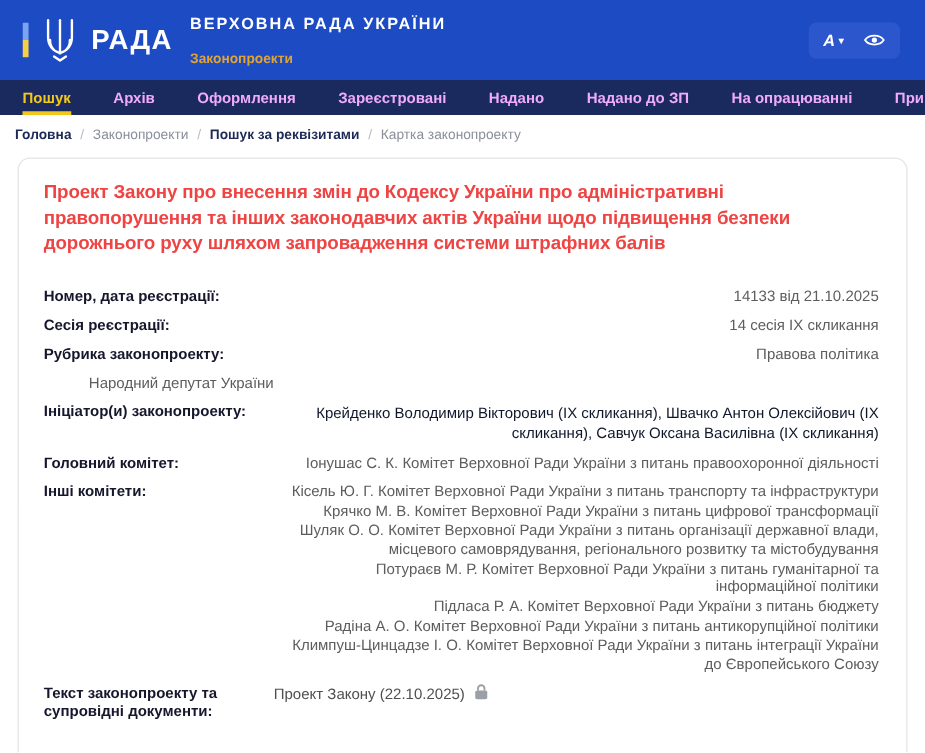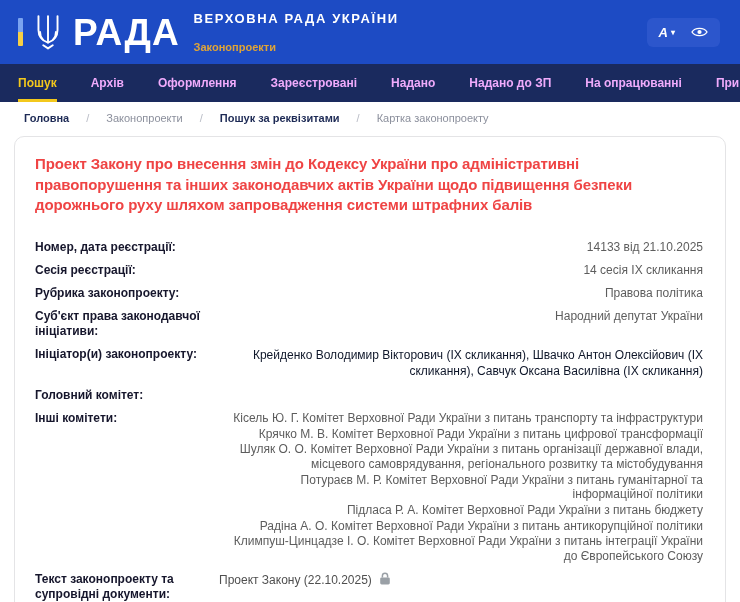--- a/index.html
+++ b/index.html
@@ -7,39 +7,39 @@
     font-family:"Liberation Sans", sans-serif; }
 
   
   .header { height:64px; background:#1d4bc4; display:flex; align-items:center;
     justify-content:space-between; padding:0 20px 0 18px; }
   .logo-group { display:flex; align-items:center; gap:10px; }
   .flag-bar { width:5px; height:28px; display:flex; flex-direction:column; border-radius:1px; overflow:hidden; }
   .flag-bar .b { flex:1; background:#7aa3f0; }
   .flag-bar .y { flex:1; background:#f6cf45; }
   .trident svg { display:block; }
-  .logo-word { color:#fff; font-size:37px; font-weight:800; letter-spacing:1px; line-height:1; }
+  .logo-word { color:#fff; font-size:22px; font-weight:800; letter-spacing:1px; line-height:1; }
   .site-titles { margin-left:4px; display:flex; flex-direction:column; gap:15px; }
   .site-title { color:#fff; font-size:13px; font-weight:700; letter-spacing:1.6px; }
   .site-subtitle { color:#e0a436; font-size:11px; font-weight:700; }
   .header-controls { background:#2c56cc; border-radius:6px; padding:7px 12px;
     display:flex; align-items:center; gap:16px; }
   .font-size-btn { color:#fff; font-size:13px; font-weight:800; font-style:italic; cursor:pointer;
     display:flex; align-items:center; gap:3px; }
   .caret { font-size:8px; font-style:normal; }
   .eye-btn { display:flex; align-items:center; cursor:pointer; }
 
   
-  .nav { height:38px; background:#1a2a5e; display:flex; align-items:stretch; padding:0 18px; gap:34px; }
+  .nav { height:28px; background:#1a2a5e; display:flex; align-items:stretch; padding:0 18px; gap:34px; }
   .nav-item { display:flex; align-items:center; color:#f0abfc; font-size:12px; font-weight:700;
     cursor:pointer; border-bottom:3px solid transparent; padding-top:3px; white-space:nowrap; }
   .nav-item.active { color:#f3c81c; border-bottom-color:#f3c81c; }
 
   
-  .breadcrumb { padding:10px 20px 8px 24px; display:flex; align-items:flex-end; gap:17px;
+  .breadcrumb { padding:10px 20px 8px 12px; display:flex; align-items:flex-end; gap:7px;
     font-size:11px; }
   .crumb { color:#8b8f9c; white-space:nowrap; }
   .crumb.dark { color:#1d2a55; font-weight:700; }
   .crumb-sep { color:#b9bcc6; }
 
   
   .card { margin:4px 14px 0 14px; background:#fff; border:1px solid #e4e4e6; border-radius:10px;
     padding:17px 22px 30px 20px; height:560px; }
   .bill-title { font-size:15px; font-weight:800; color:#ef4444; line-height:1.37;
     max-width:672px; margin-bottom:24px; letter-spacing:-0.1px; }
@@ -123,29 +123,29 @@
       </div>
       <div class="field-row">
         <div class="field-label">Сесія реєстрації:</div>
         <div class="field-value">14 сесія IX скликання</div>
       </div>
       <div class="field-row">
         <div class="field-label">Рубрика законопроекту:</div>
         <div class="field-value">Правова політика</div>
       </div>
       <div class="field-row">
-        <div class="field-label">Суб'єкт права законодавчої ініціативи:</div>
         <div class="field-value">Народний депутат України</div>
       </div>
       <div class="field-row">
         <div class="field-label">Ініціатор(и) законопроекту:</div>
         <div class="field-value bold">Крейденко Володимир Вікторович (IX скликання), Швачко Антон Олексійович (IX скликання), Савчук Оксана Василівна (IX скликання)</div>
       </div>
       <div class="field-row">
         <div class="field-label">Головний комітет:</div>
+        <div class="field-value">Іонушас С. К. Комітет Верховної Ради України з питань правоохоронної діяльності</div>
       </div>
       <div class="field-row">
         <div class="field-label">Інші комітети:</div>
         <div class="field-value mb-committees">
           <div class="value-line">Кісель Ю. Г. Комітет Верховної Ради України з питань транспорту та інфраструктури</div>
           <div class="value-line">Крячко М. В. Комітет Верховної Ради України з питань цифрової трансформації</div>
           <div class="value-line">Шуляк О. О. Комітет Верховної Ради України з питань організації державної влади, місцевого самоврядування, регіонального розвитку та містобудування</div>
           <div class="value-line">Потураєв М. Р. Комітет Верховної Ради України з питань гуманітарної та інформаційної політики</div>
           <div class="value-line">Підласа Р. А. Комітет Верховної Ради України з питань бюджету</div>
           <div class="value-line">Радіна А. О. Комітет Верховної Ради України з питань антикорупційної політики</div>

